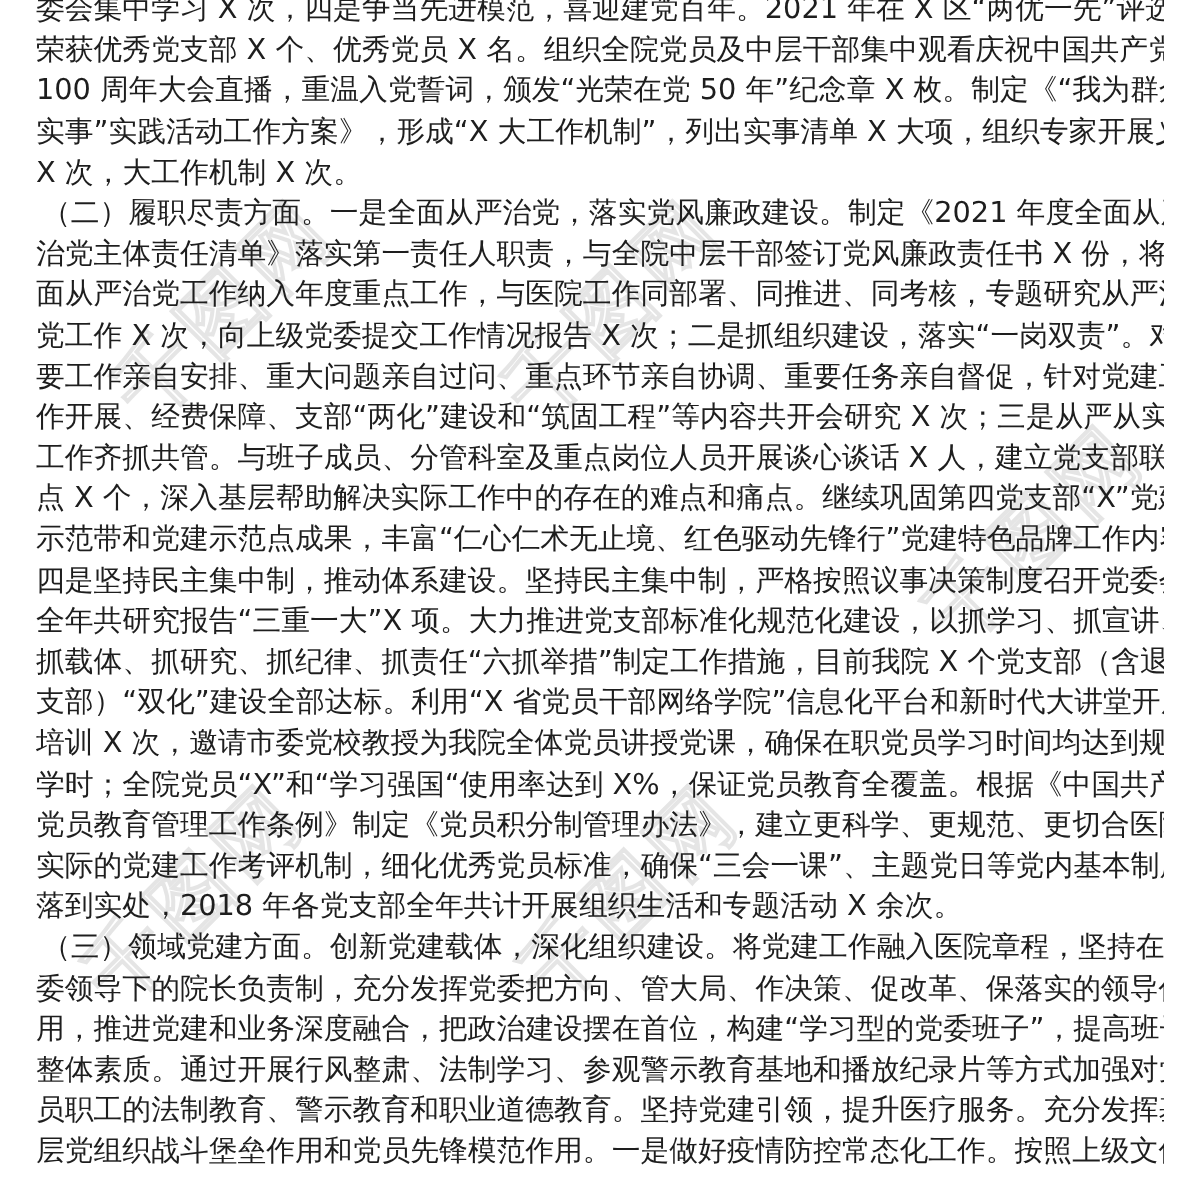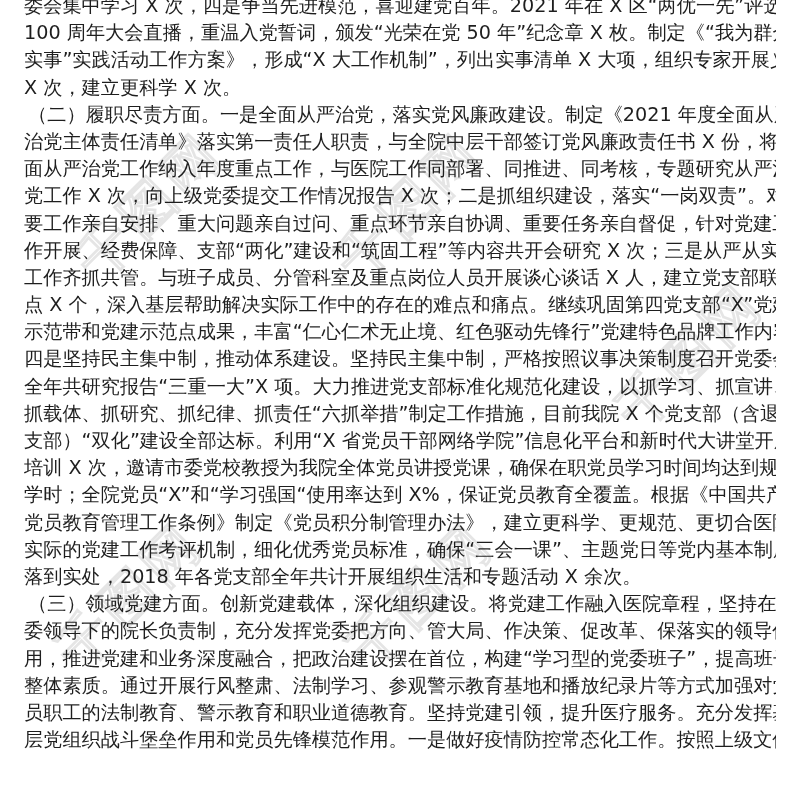--- a/index.html
+++ b/index.html
@@ -35,23 +35,24 @@
   <div class="watermark" style="left:60px; top:170px;">千图网</div>
   <div class="watermark" style="left:320px; top:170px;">千图网</div>
   <div class="watermark" style="left:600px; top:320px;">千图网</div>
   <div class="watermark" style="left:40px; top:560px;">千图网</div>
   <div class="watermark" style="left:330px; top:560px;">千图网</div>
 
   <div class="text-block">
 
     <div>
       <span class="line">委会集中学习 X 次，四是争当先进模范，喜迎建党百年。2021 年在 X 区“两优一先”评选中</span>
+      <span class="line">荣获优秀党支部 X 个、优秀党员 X 名。组织全院党员及中层干部集中观看庆祝中国共产党</span>
       <span class="line">100 周年大会直播，重温入党誓词，颁发“光荣在党 50 年”纪念章 X 枚。制定《“我为群众办</span>
       <span class="line">实事”实践活动工作方案》，形成“X 大工作机制”，列出实事清单 X 大项，组织专家开展义诊</span>
-      <span class="line last">X 次，建立更科学 X 次。</span>
+      <span class="line last">X 次，大工作机制 X 次。</span>
     </div>
 
     <div>
       <span class="line indent">（二）履职尽责方面。一是全面从严治党，落实党风廉政建设。制定《2021 年度全面从严</span>
       <span class="line">治党主体责任清单》落实第一责任人职责，与全院中层干部签订党风廉政责任书 X 份，将全</span>
       <span class="line">面从严治党工作纳入年度重点工作，与医院工作同部署、同推进、同考核，专题研究从严治</span>
       <span class="line">党工作 X 次，向上级党委提交工作情况报告 X 次；二是抓组织建设，落实“一岗双责”。对重</span>
       <span class="line">要工作亲自安排、重大问题亲自过问、重点环节亲自协调、重要任务亲自督促，针对党建工</span>
       <span class="line">作开展、经费保障、支部“两化”建设和“筑固工程”等内容共开会研究 X 次；三是从严从实，</span>
       <span class="line">工作齐抓共管。与班子成员、分管科室及重点岗位人员开展谈心谈话 X 人，建立党支部联系</span>

